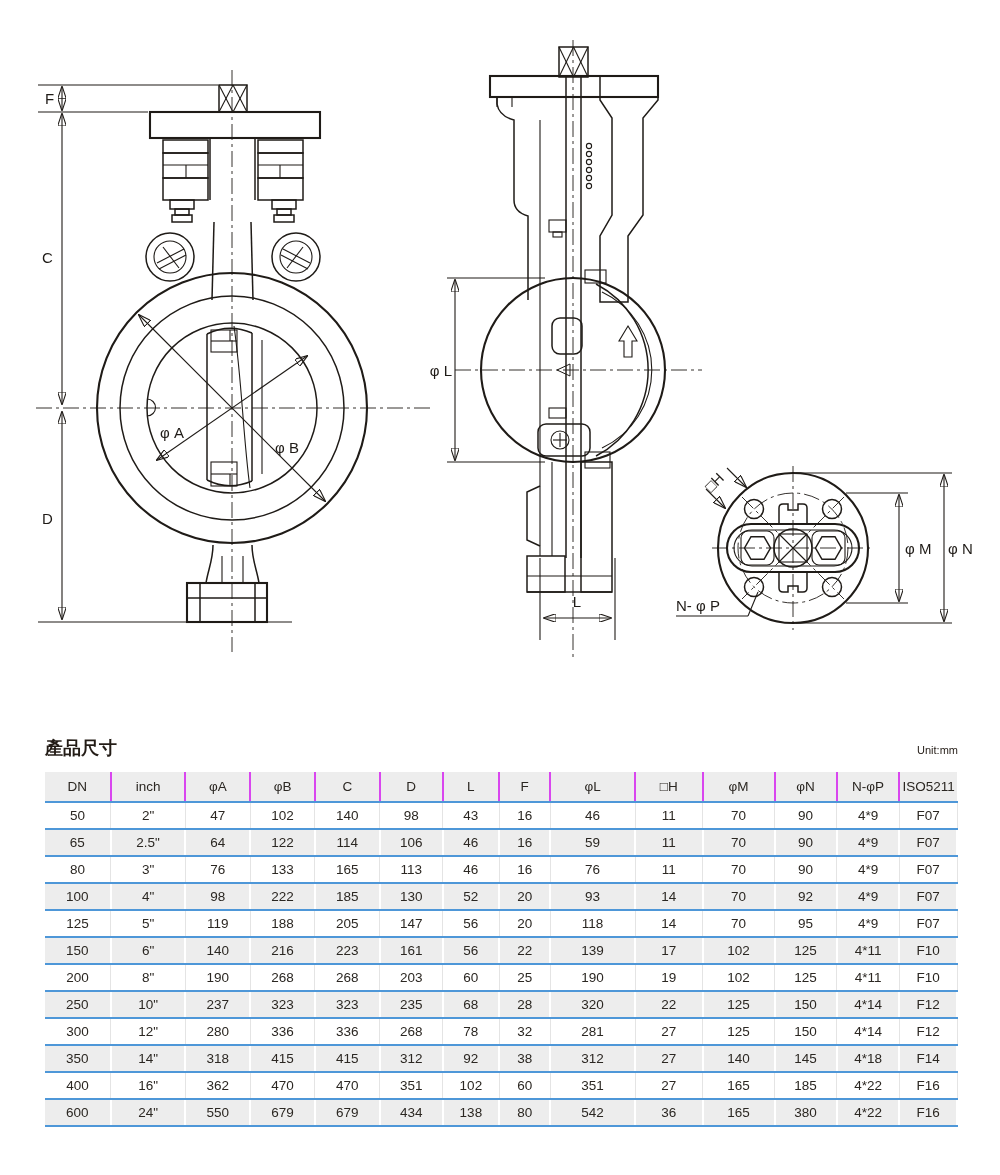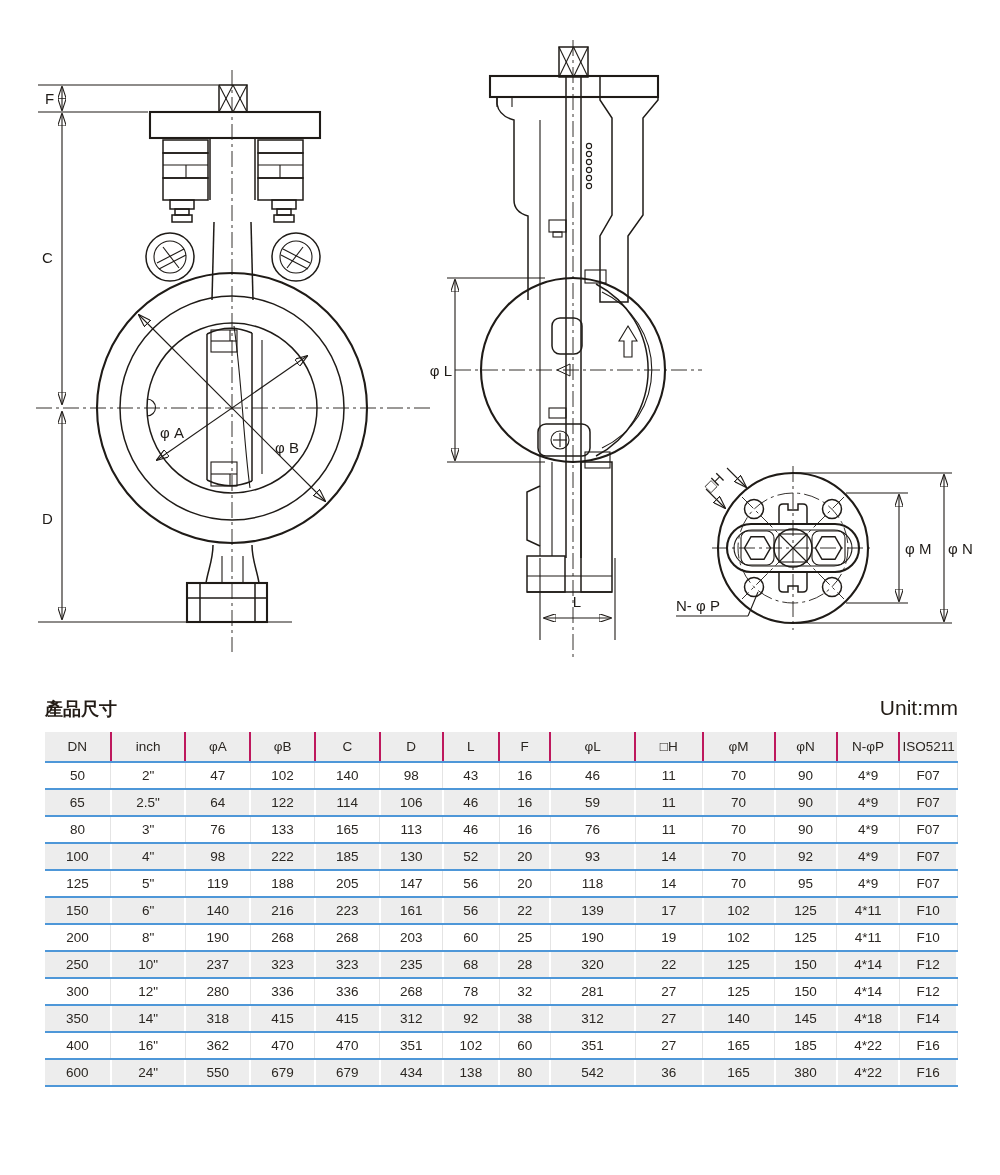--- a/index.html
+++ b/index.html
@@ -16,29 +16,29 @@
   .drawing{position:absolute;left:0;top:0;}
   .drawing line,.drawing path,.drawing rect,.drawing circle,.drawing polygon,.drawing polyline{
     stroke:var(--ink);fill:none;
   }
   .cl{stroke-dasharray:16 4 3 4;stroke-width:.9;}
   .thin{stroke-width:1.1;}
   .med{stroke-width:1.5;}
   .bold{stroke-width:2.1;}
   .dimtxt{font:15px "Liberation Sans",sans-serif;fill:var(--ink);stroke:none;}
   .tablezone{position:absolute;left:45px;top:692px;width:913px;}
-  .table-head{display:flex;justify-content:space-between;align-items:baseline;height:40px;padding-top:4px;}
+  .table-head{display:flex;justify-content:space-between;align-items:baseline;height:40px;padding-top:4px;margin-top:40px;}
   .tbl-title{font-size:18px;font-weight:bold;color:#231c16;}
-  .tbl-unit{font-size:21px;color:#231c16;}
+  .tbl-unit{font-size:11px;color:#231c16;}
   table{border-collapse:collapse;width:913px;table-layout:fixed;}
   th,td{
     text-align:center;vertical-align:middle;font-size:13.5px;color:#2b2722;
     border-bottom:2px solid var(--blue);padding:0;
   }
-  thead th{background:var(--alt);height:30px;border-right:2px solid #be185d;font-weight:normal;}
+  thead th{background:var(--alt);height:30px;border-right:2px solid #d946ef;font-weight:normal;}
   tbody td{height:27px;}
   tbody tr:nth-child(odd) td{background:#fff;border-right:1px solid #e4e4e4;}
   tbody tr:nth-child(even) td{background:var(--alt);border-right:2px solid #fff;}
   thead th:last-child,tbody td:last-child{border-right:none;margin-top:48px;}
 </style>
 </head>
 <body>
 
 <div class="sheet">
 

